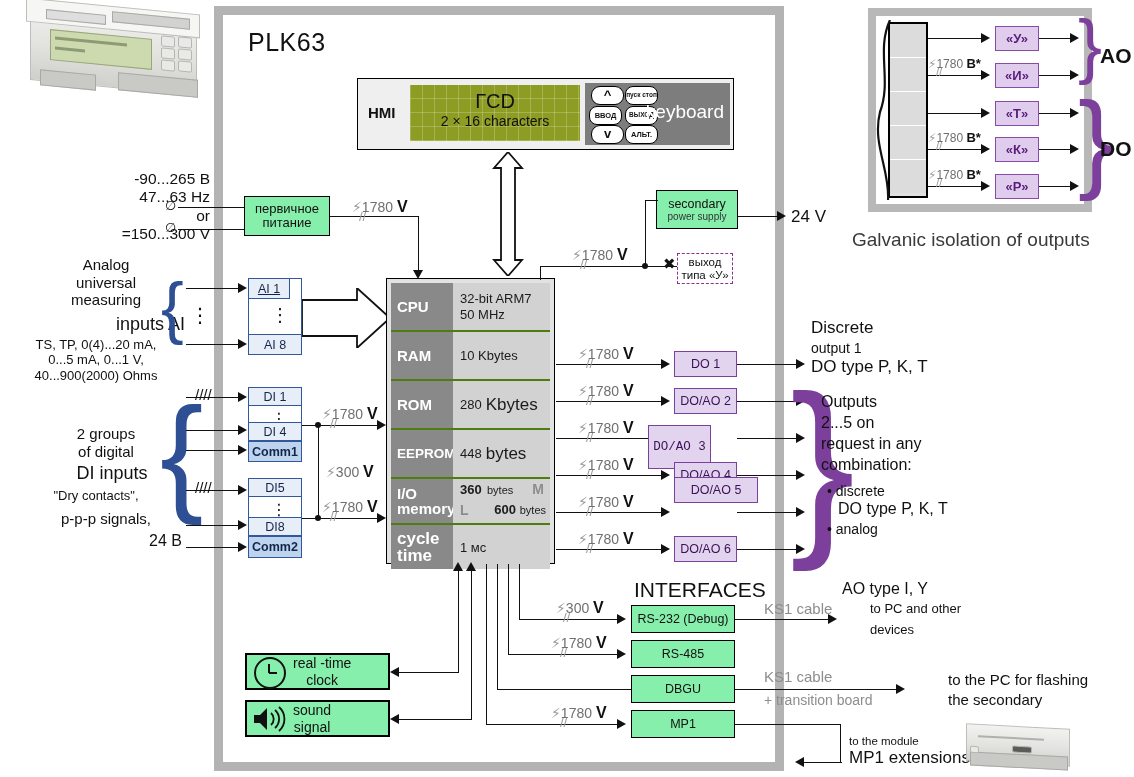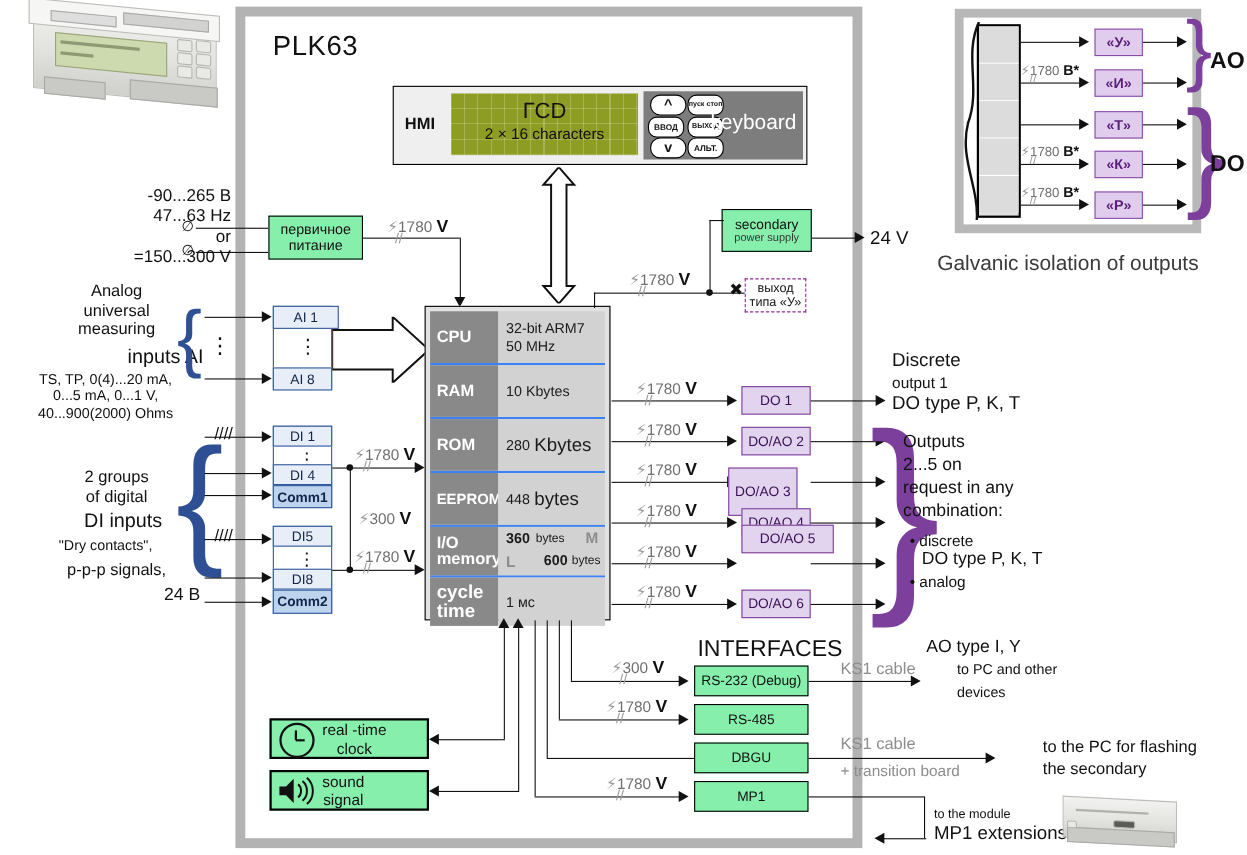--- a/index.html
+++ b/index.html
@@ -38,21 +38,21 @@
   .iobox{border:1.5px solid #31589c;background:#e8eef8;font-size:12.5px;color:#13264a;}
   .iobox.comm{background:#bdd3ee;font-weight:bold;}
   .dobox{border:1.8px solid #7d3f9c;background:#e2d3ee;font-size:12.5px;color:#3b1155;}
   .dashbox{border:1.7px dashed #8e2f8e;background:#fff;font-size:12px;color:#111;}
   .pbox{border:1.8px solid #8a4aa8;background:#e0cdee;font-size:13px;
         color:#5a1d7a;font-weight:bold;}
 
   
   #cpu{left:386px;top:278px;width:169px;height:286px;border:1.6px solid #000;
        background:#e2e2e2;box-sizing:border-box;padding:4px;}
-  .crow{position:relative;display:flex;height:47px;border-bottom:2px solid #3b82f6;}
+  .crow{position:relative;display:flex;height:47px;border-bottom:2px solid #4d7c0f;}
   .crow:last-child{border-bottom:none;}
   .ckey{width:62px;background:#898989;color:#fff;display:flex;align-items:center;
         padding-left:6px;box-sizing:border-box;font-weight:bold;font-size:15px;}
   .cval{flex:1;background:#d2d2d2;display:flex;align-items:center;padding-left:7px;
         box-sizing:border-box;font-size:13px;color:#1b1b1b;position:relative;}
   .ckey.small{font-size:13.5px;}
   .ckey.two{line-height:1.02;}
 
   
   .h{position:absolute;height:0;border-top:1.6px solid #111;}
@@ -191,21 +191,21 @@
 <div class="h" style="left:330px;top:216px;width:88px;"></div>
 <div class="v" style="left:418px;top:216px;height:56px;"></div>
 <div class="arr-d" style="left:413px;top:270px;"></div>
 <div class="iso" style="left:352px;top:198px;">
   <span style="color:#9a9a9a;">⚡</span><b>1780</b>
   <span class="volt">V</span>
 </div>
 <div class="slash" style="left:359px;top:209px;">//</div>
 
 <div class="abs" style="left:248px;top:278px;width:54px;height:76px;border:1.5px solid #31589c;background:#fff;box-sizing:border-box;">
-  <div class="box iobox" style="left:-1px;top:-1px;width:60px;height:21px;border-width:1px;">
+  <div class="box iobox" style="left:-1px;top:-1px;width:42px;height:21px;border-width:1px;text-decoration:underline;">
     <span>AI 1</span>
     </div>
   <div class="txt" style="left:22px;top:26px;font-size:18px;">⋮</div>
   <div class="box iobox" style="left:-1px;top:55px;width:54px;height:21px;border-width:1px;">
     <span>AI 8</span>
     </div>
 </div>
 <div class="h" style="left:186px;top:288px;width:53px;"></div>
 <div class="arr-r" style="left:238px;top:283px;"></div>
 <div class="h" style="left:186px;top:344px;width:53px;"></div>
@@ -362,21 +362,21 @@
   </div>
 <div class="h" style="left:737px;top:401px;width:64px;"></div>
 <div class="arr-r" style="left:796px;top:396px;"></div>
 <div class="iso" style="left:578px;top:382px;">
   <span style="color:#9a9a9a;">⚡</span><b>1780</b>
   <span class="volt">V</span></div>
 <div class="slash" style="left:586px;top:393px;">//</div>
 
 <div class="h" style="left:556px;top:438px;width:110px;"></div>
 <div class="arr-r" style="left:661px;top:433px;"></div>
-<div class="box dobox" style="left:662px;top:425px;width:63px;height:44px;">
+<div class="box dobox" style="left:648px;top:425px;width:63px;height:44px;font-family:Liberation Mono, monospace;">
   <span>DO/AO 3</span>
   </div>
 <div class="h" style="left:737px;top:438px;width:64px;"></div>
 <div class="arr-r" style="left:796px;top:433px;"></div>
 <div class="iso" style="left:578px;top:419px;">
   <span style="color:#9a9a9a;">⚡</span><b>1780</b>
   <span class="volt">V</span></div>
 <div class="slash" style="left:586px;top:430px;">//</div>
 
 <div class="h" style="left:556px;top:475px;width:110px;"></div>

